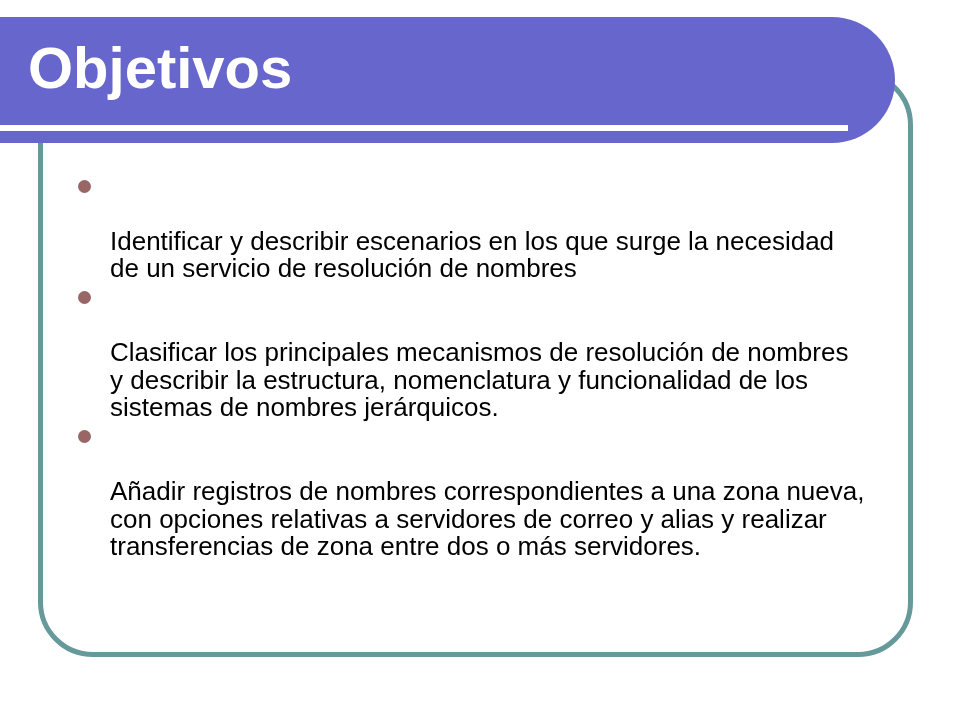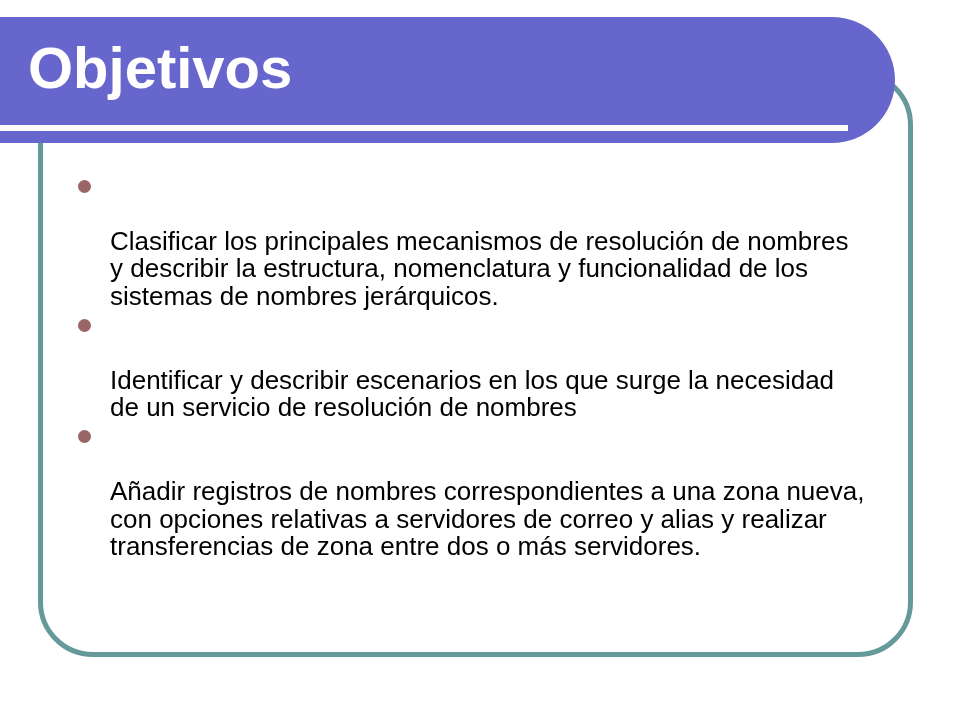--- a/index.html
+++ b/index.html
@@ -92,28 +92,28 @@
   <div class="frame"></div>
 
   <div class="title-band">
     <div class="band-line"></div>
     <h1 class="title">Objetivos</h1>
   </div>
 
   <ul class="bullets">
     <li>
       <span class="dot"></span>
+      <span>Identificar y describir escenarios en los que surge la necesidad
+de un servicio de resolución de nombres</span>
+    </li>
+    <li>
+      <span class="dot"></span>
       <span>Clasificar los principales mecanismos de resolución de nombres
 y describir la estructura, nomenclatura y funcionalidad de los
 sistemas de nombres jerárquicos.</span>
-    </li>
-    <li>
-      <span class="dot"></span>
-      <span>Identificar y describir escenarios en los que surge la necesidad
-de un servicio de resolución de nombres</span>
     </li>
     <li>
       <span class="dot"></span>
       <span>Añadir registros de nombres correspondientes a una zona nueva,
 con opciones relativas a servidores de correo y alias y realizar
 transferencias de zona entre dos o más servidores.</span>
     </li>
 
   </ul>
 

